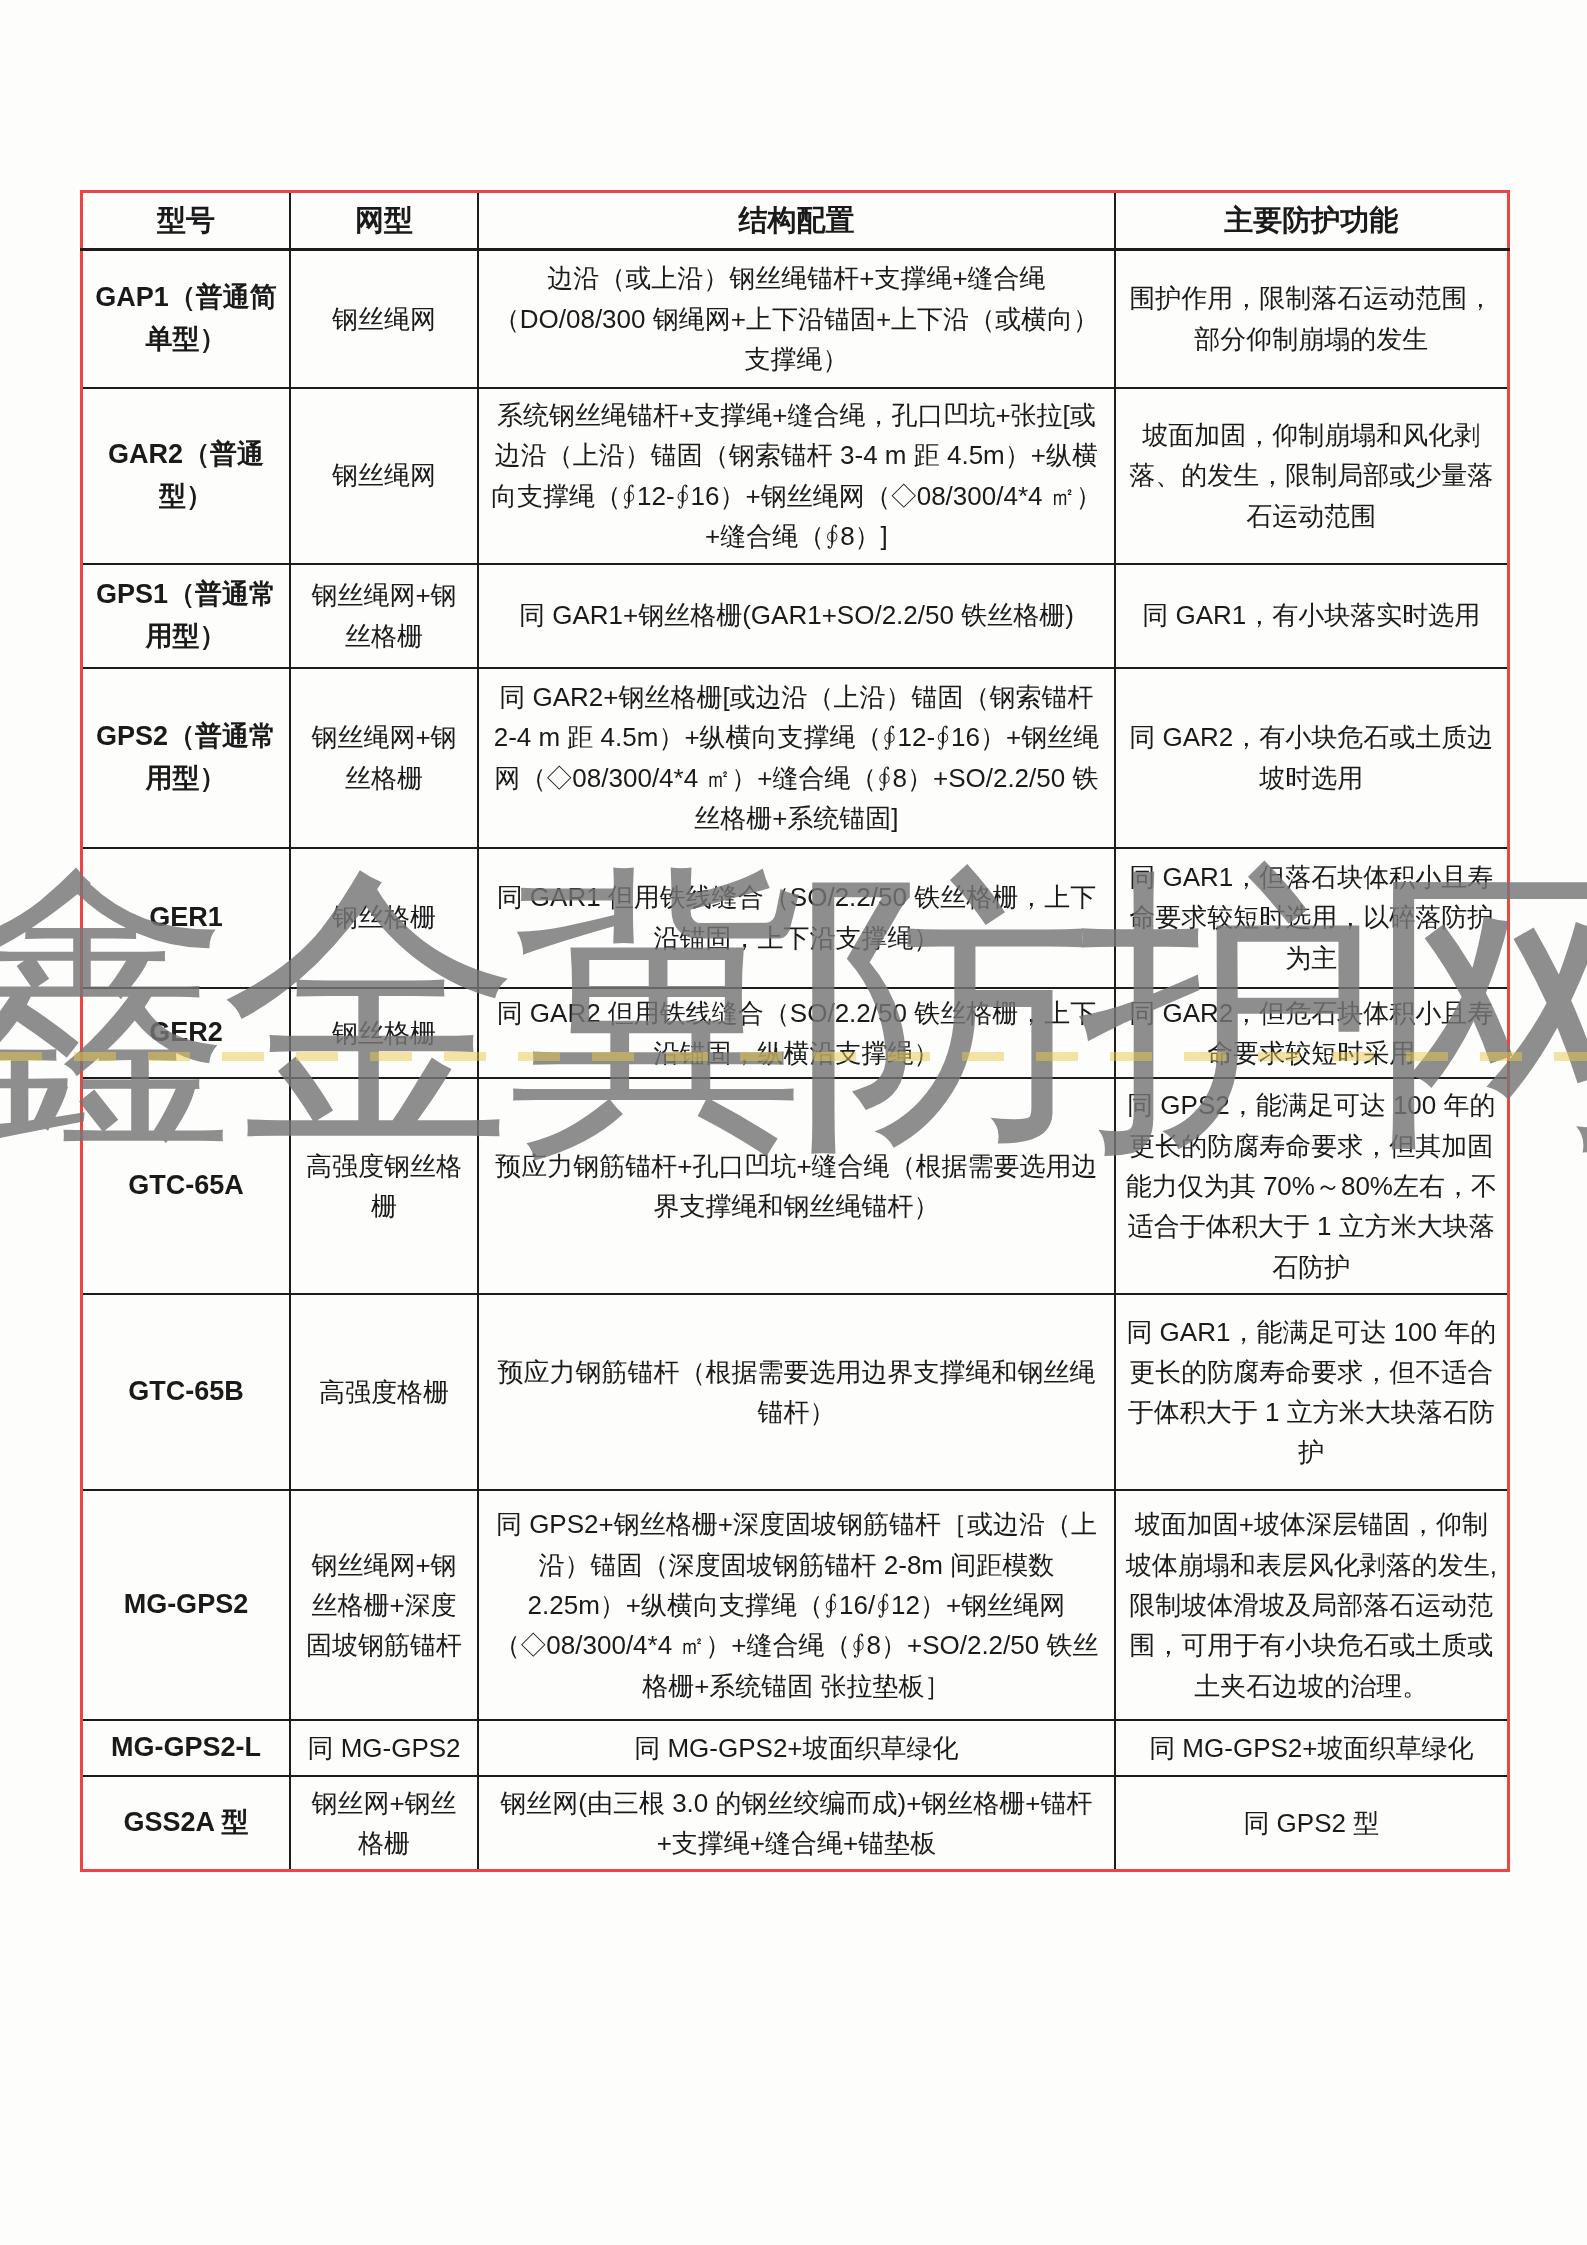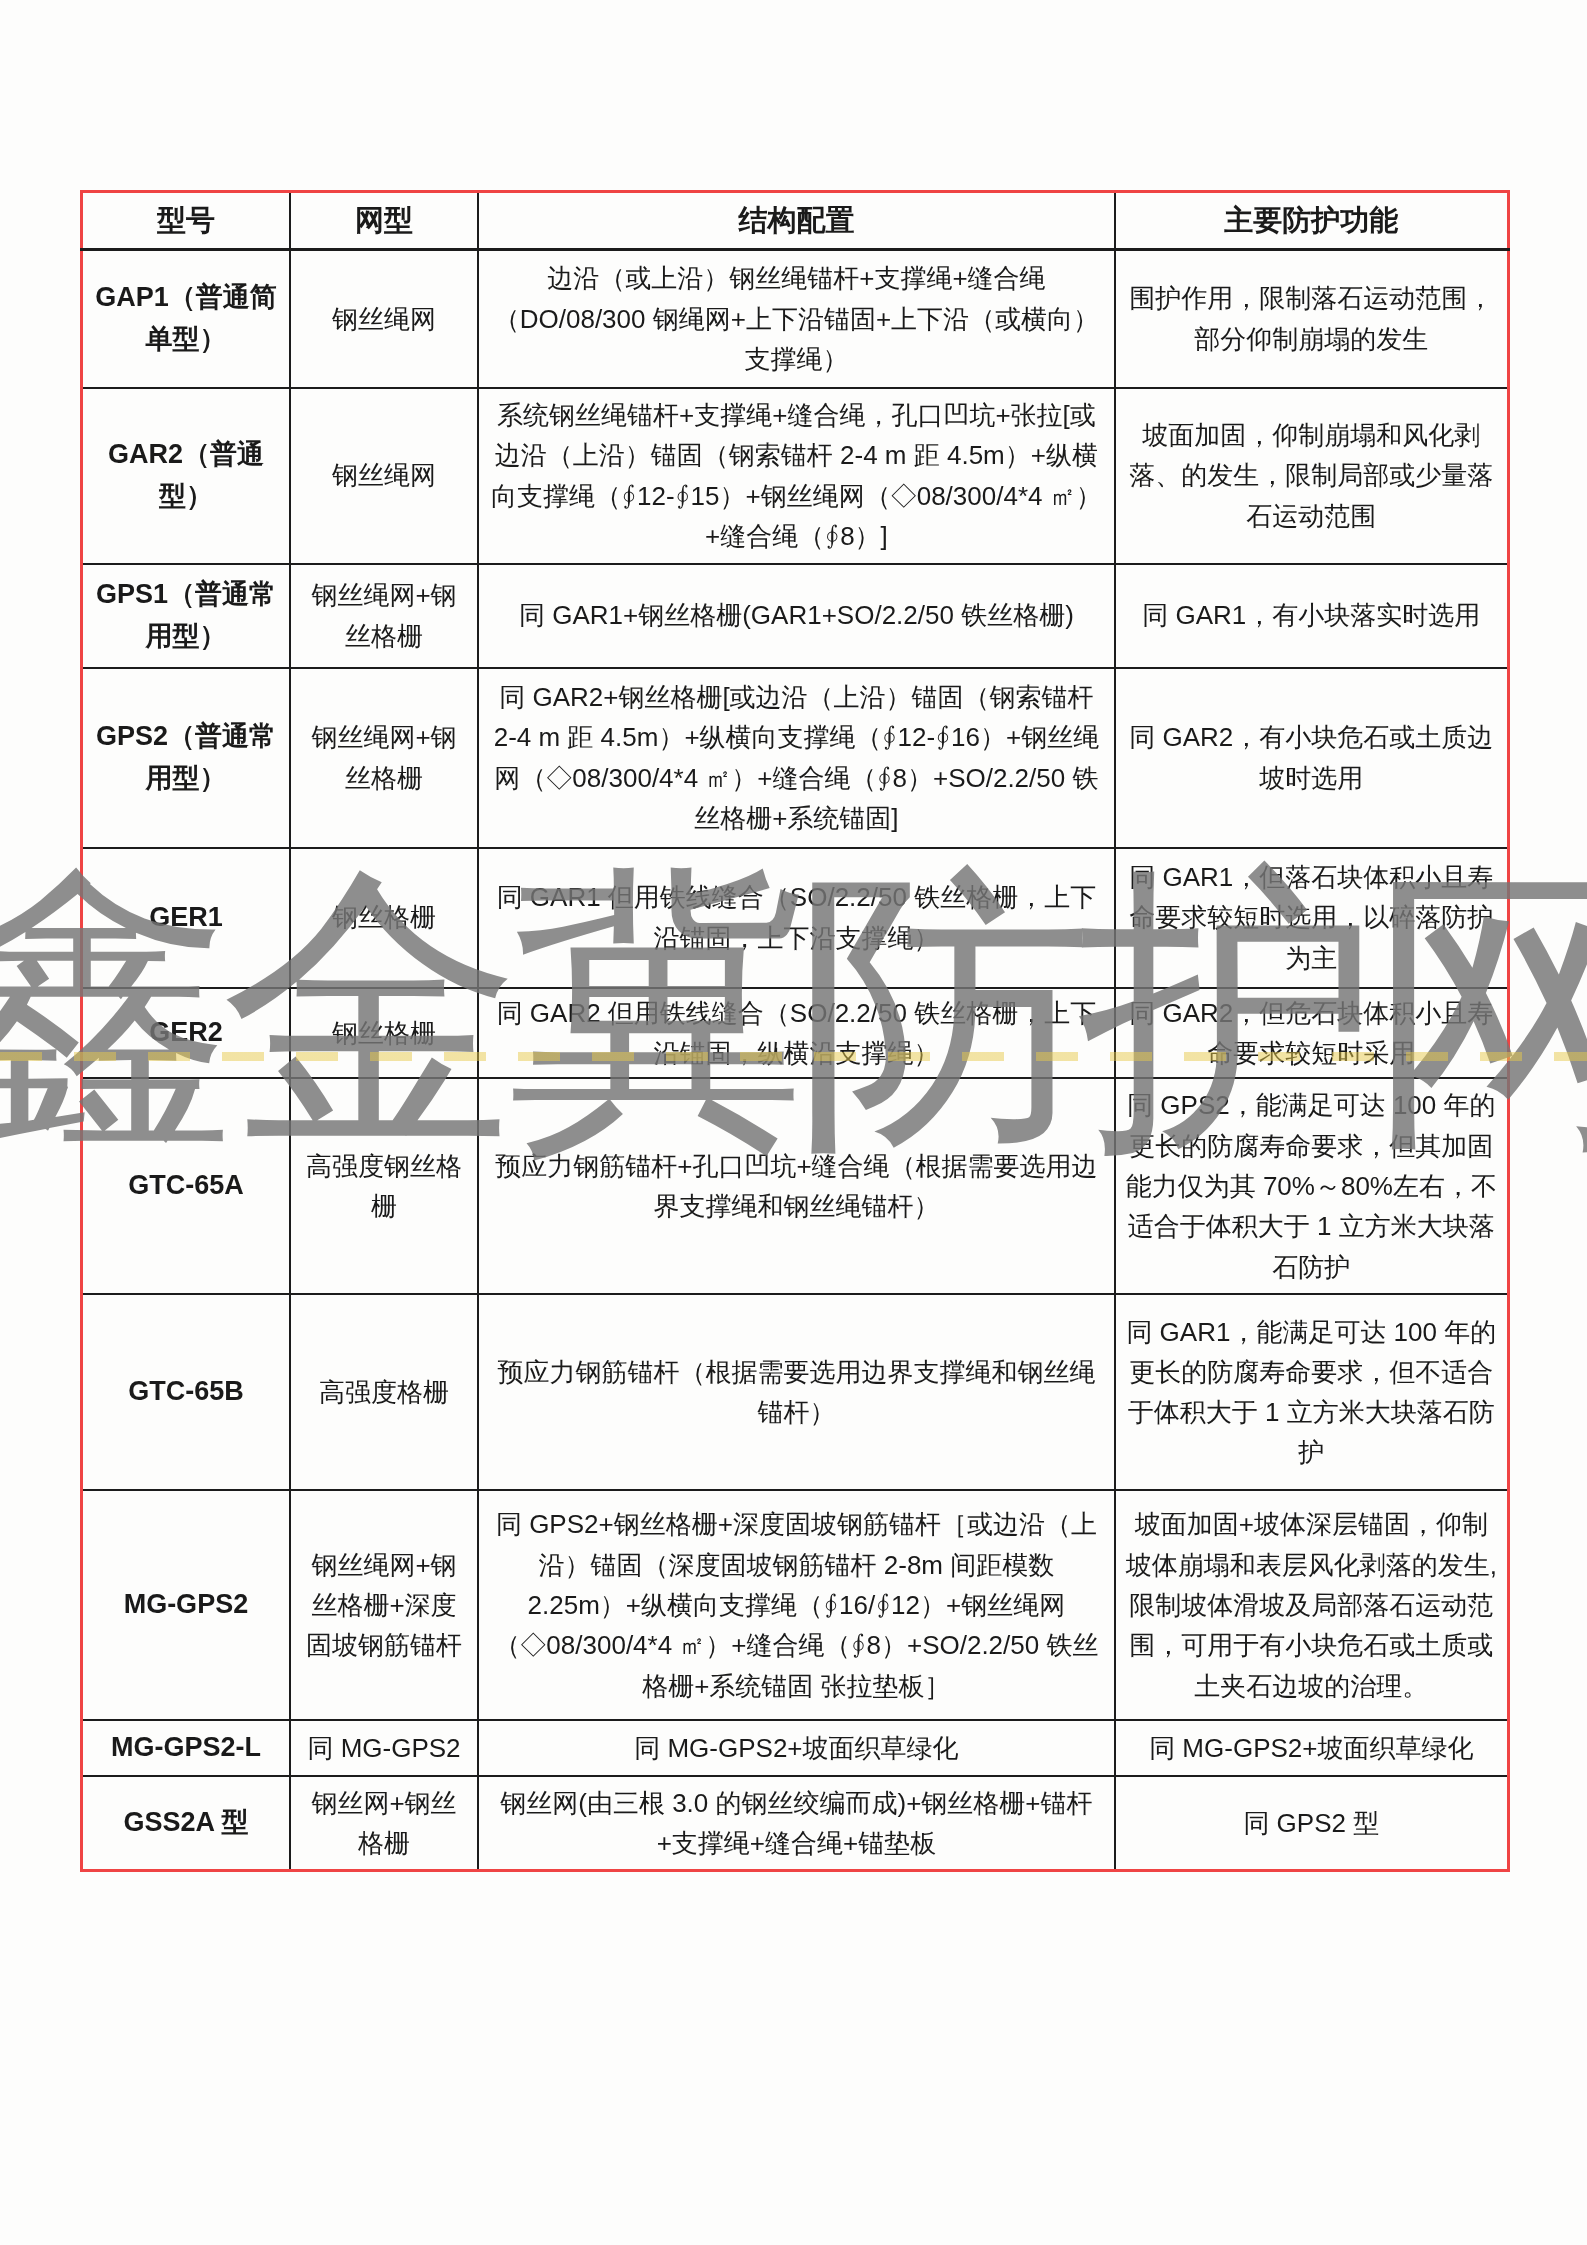--- a/index.html
+++ b/index.html
@@ -113,21 +113,21 @@
     <tbody>
       <tr class="r0">
         <td class="model">GAP1（普通简单型）</td>
         <td>钢丝绳网</td>
         <td>边沿（或上沿）钢丝绳锚杆+支撑绳+缝合绳（DO/08/300 钢绳网+上下沿锚固+上下沿（或横向）支撑绳）</td>
         <td>围护作用，限制落石运动范围，部分仰制崩塌的发生</td>
       </tr>
       <tr class="r1">
         <td class="model">GAR2（普通型）</td>
         <td>钢丝绳网</td>
-        <td>系统钢丝绳锚杆+支撑绳+缝合绳，孔口凹坑+张拉[或边沿（上沿）锚固（钢索锚杆 2-4 m 距 4.5m）+纵横向支撑绳（∮12-∮15）+钢丝绳网（◇08/300/4*4 ㎡）+缝合绳（∮8）]</td>
+        <td>系统钢丝绳锚杆+支撑绳+缝合绳，孔口凹坑+张拉[或边沿（上沿）锚固（钢索锚杆 3-4 m 距 4.5m）+纵横向支撑绳（∮12-∮16）+钢丝绳网（◇08/300/4*4 ㎡）+缝合绳（∮8）]</td>
         <td>坡面加固，仰制崩塌和风化剥落、的发生，限制局部或少量落石运动范围</td>
       </tr>
       <tr class="r2">
         <td class="model">GPS1（普通常用型）</td>
         <td>钢丝绳网+钢丝格栅</td>
         <td>同 GAR1+钢丝格栅(GAR1+SO/2.2/50 铁丝格栅)</td>
         <td>同 GAR1，有小块落实时选用</td>
       </tr>
       <tr class="r3">
         <td class="model">GPS2（普通常用型）</td>

